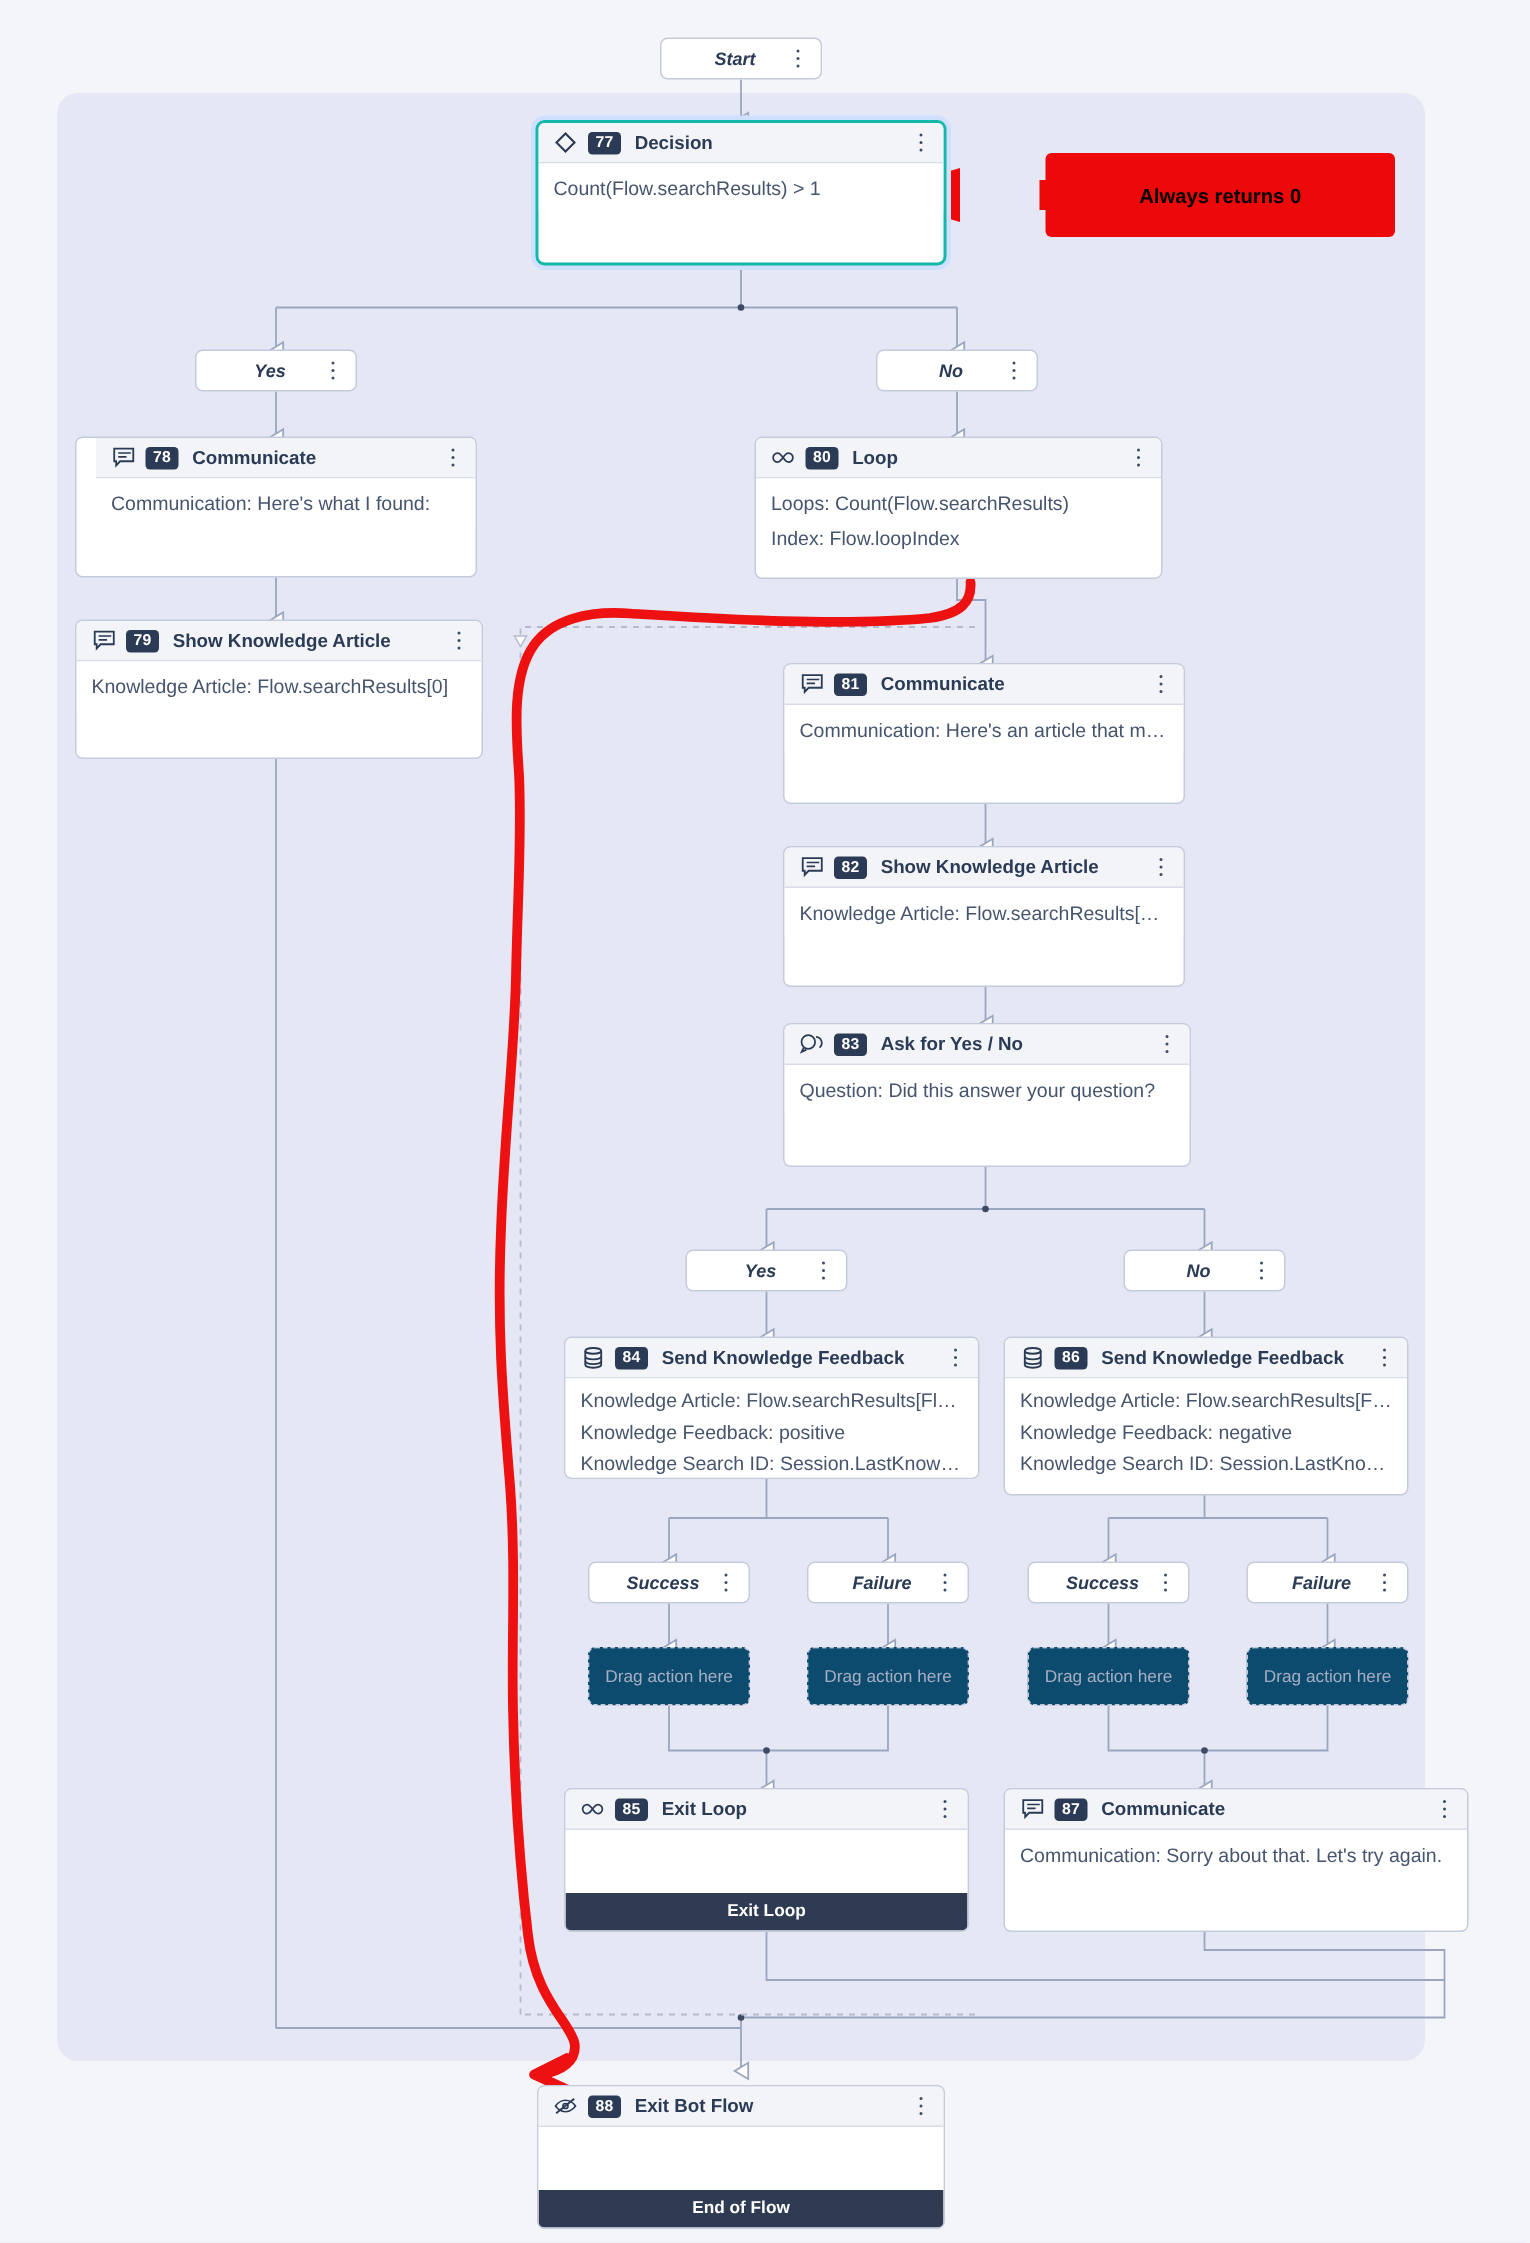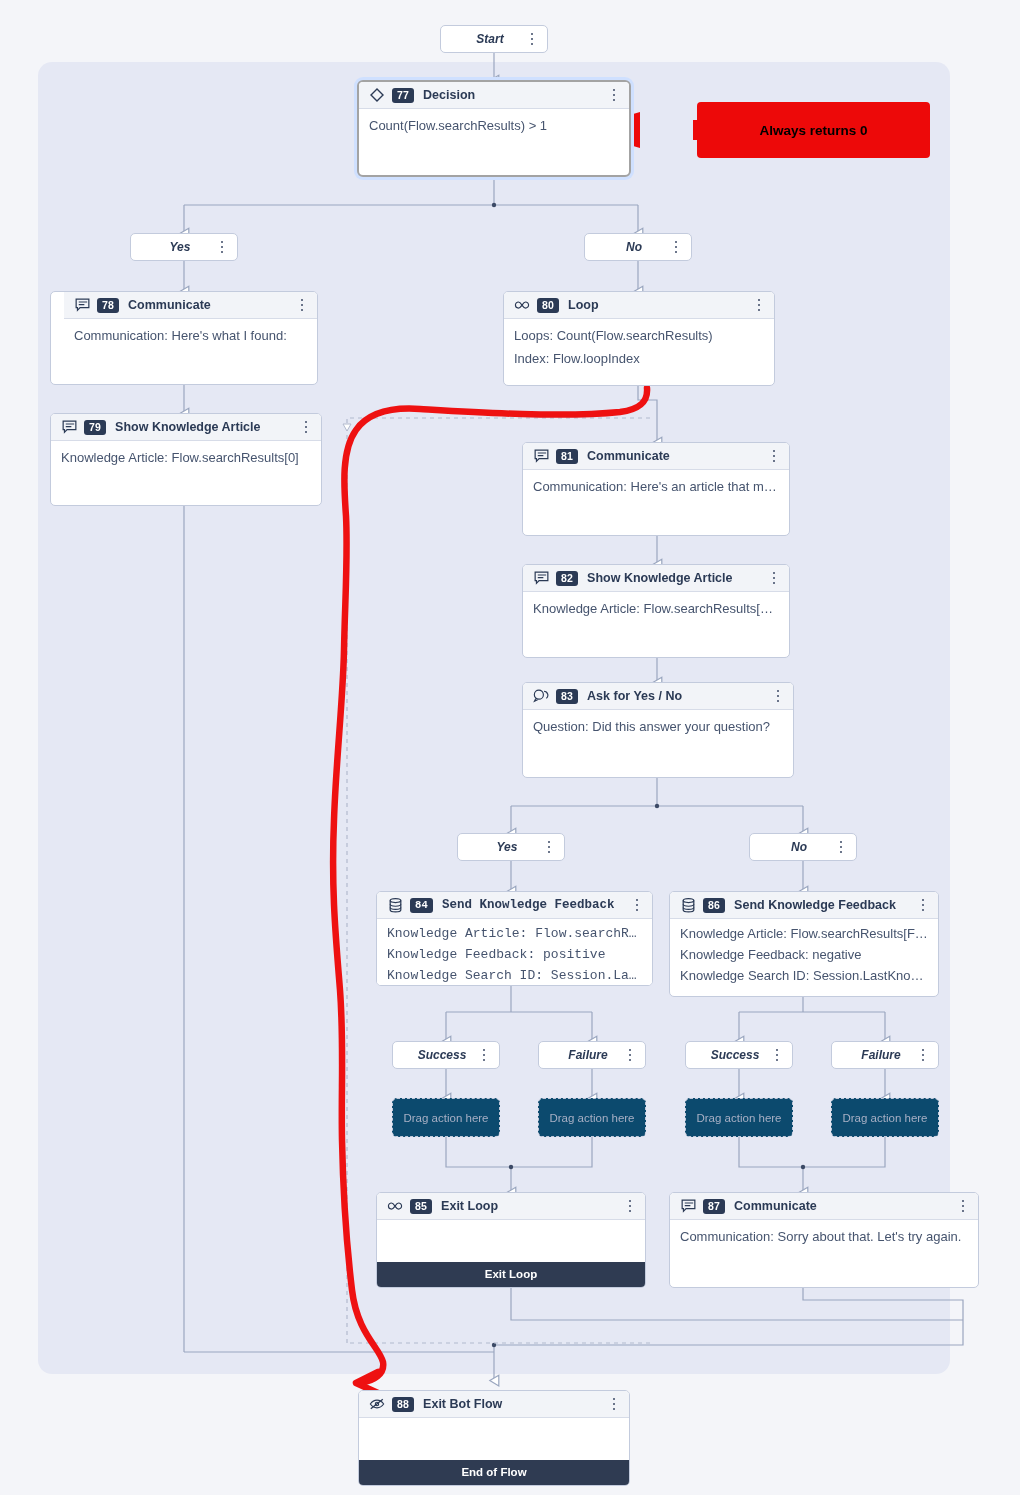--- a/index.html
+++ b/index.html
@@ -24,21 +24,21 @@
   
   .node{
     position:absolute;
     background:#ffffff;
     border:1px solid #c3cbdd;
     border-radius:5px;
     box-sizing:border-box;
     overflow:hidden;
   }
   .node.selected{
-    border:2px solid #a3a3a3;
+    border:2px solid #14b8a6;
     box-shadow:0 0 0 3px #cfe0ff;
     border-radius:6px;
   }
   .node-head{
     display:flex;align-items:center;
     height:27px;
     background:#f2f4f8;
     border-bottom:1px solid #d7dce8;
     padding:0 8px 0 10px;
     box-sizing:border-box;
@@ -412,21 +412,21 @@
   </div>
   <div class="pill" style="left:749px;top:833px;width:108px;">
     <span class="ptxt">No</span>
     <span class="kebab">
         <i></i>
         <i></i>
         <i></i>
       </span>
   </div>
 
-  <div class="node" style="left:376px;top:891px;width:277px;height:95px;font-family:Liberation Mono, monospace;">
+  <div class="node" style="left:376px;top:891px;width:277px;height:95px;">
     <div class="node-head">
       <span class="ico">
         <svg width="13" height="15" viewBox="0 0 13 15">
             <ellipse cx="6.5" cy="2.6" rx="5.3" ry="1.9" fill="none" stroke="#2b3a55" stroke-width="1.25"></ellipse>
             <path d="M1.2 2.6v9.3c0 1.05 2.37 1.9 5.3 1.9s5.3-.85 5.3-1.9V2.6" fill="none" stroke="#2b3a55" stroke-width="1.25"></path>
             <path d="M1.2 6.3c0 1.05 2.37 1.9 5.3 1.9s5.3-.85 5.3-1.9M1.2 9.5c0 1.05 2.37 1.9 5.3 1.9s5.3-.85 5.3-1.9" fill="none" stroke="#2b3a55" stroke-width="1.15"></path>
           </svg>
       </span>
       <span class="badge">84</span>
       <span class="ntitle">Send Knowledge Feedback</span>

